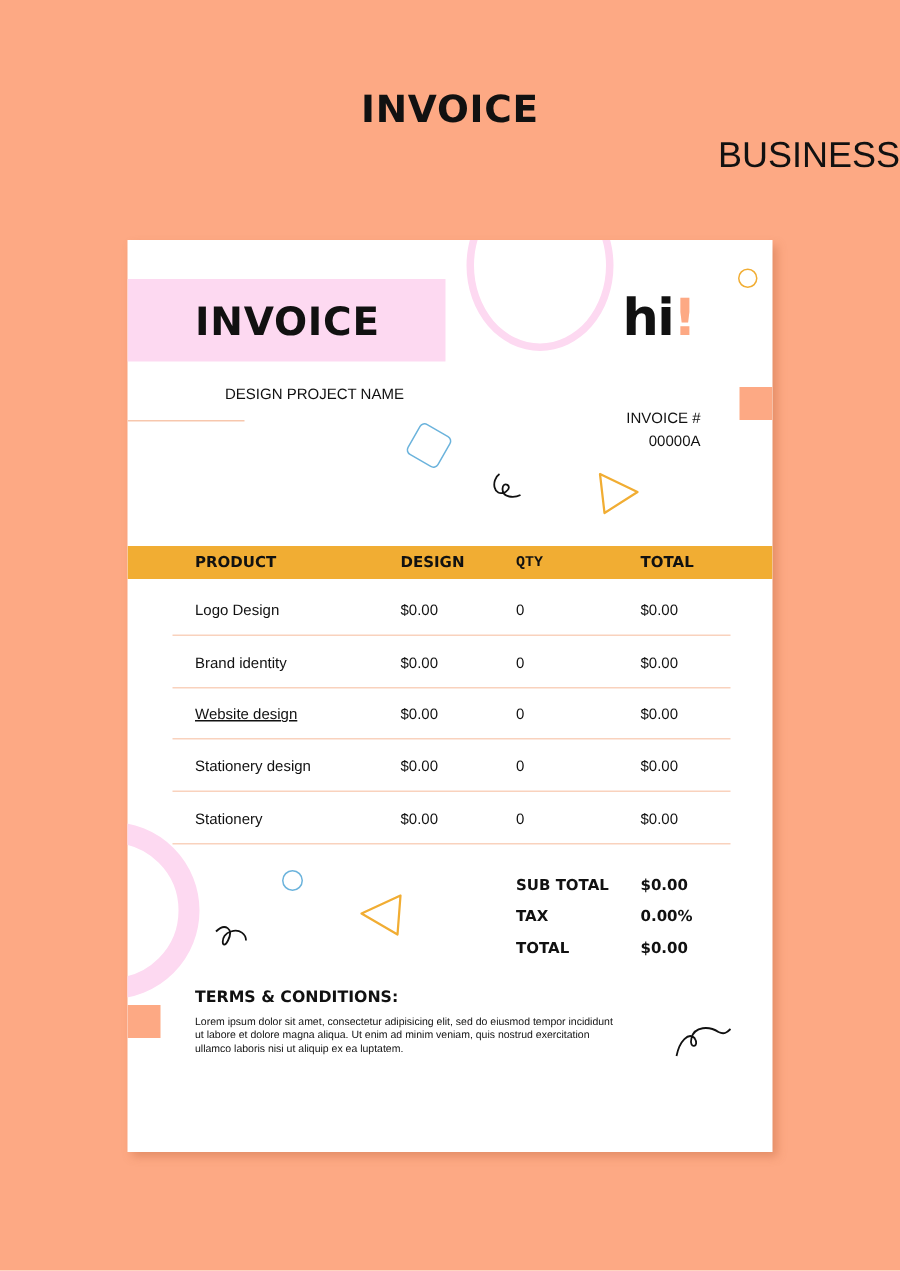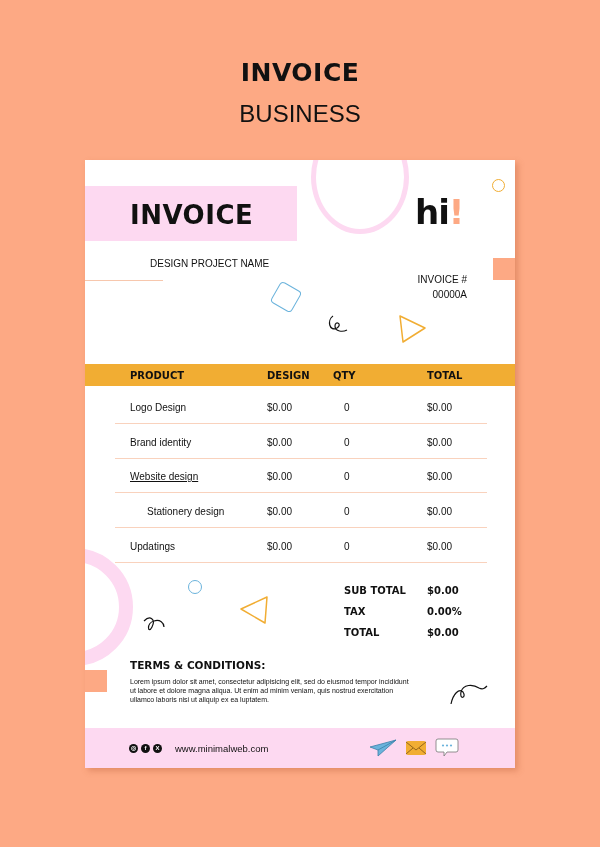--- a/index.html
+++ b/index.html
@@ -10,22 +10,22 @@
     overflow: hidden;
     font-family: "Liberation Sans", sans-serif;
     color: #111;
   }
   .hdr-title {
     position: absolute; left: 0; width: 600px; top: 58px;
     text-align: center; font-weight: 900; font-size: 25px; letter-spacing: 0.5px;
     font-family: "DejaVu Sans", sans-serif;
   }
   .hdr-sub {
-    position: absolute; left: 0; width: 600px; top: 100px;
-    text-align: center; font-size: 24px; font-weight: 400;
+    position: absolute; left: 0; width: 600px; top: 90px;
+    text-align: right; font-size: 24px; font-weight: 400;
     font-family: "Liberation Sans", sans-serif;
   }
   .page {
     position: absolute; left: 85px; top: 160px; width: 430px; height: 608px;
     background: #fff; overflow: hidden;
     box-shadow: 3px 3px 6px rgba(180,90,50,0.35);
   }
   .abs { position: absolute; }
   .title-band { left: 0; top: 26px; width: 212px; height: 55px; background: #fdd9f1; }
   .title-text {
@@ -98,21 +98,21 @@
   <div class="abs sep-top"></div>
   <div class="abs inv-no">
     <div>INVOICE #</div>
     <div>00000A</div>
   </div>
 
 
   <div class="abs table-head">
     <span class="th" style="left:45px;">PRODUCT</span>
     <span class="th" style="left:182px;">DESIGN</span>
-    <span class="th" style="left:248px;">QTY</span>
+    <span class="th" style="left:259px;font-family:Liberation Mono, monospace;">QTY</span>
     <span class="th" style="left:342px;">TOTAL</span>
   </div>
 
   <div class="row" style="top:229px;">
     <span class="cell" style="left:15px;">Logo Design</span>
     <span class="cell" style="left:152px;">$0.00</span>
     <span class="cell" style="left:229px;">0</span>
     <span class="cell" style="left:312px;">$0.00</span>
   </div>
   <div class="row" style="top:264px;">
@@ -121,56 +121,35 @@
     <span class="cell" style="left:229px;">0</span>
     <span class="cell" style="left:312px;">$0.00</span>
   </div>
   <div class="row" style="top:298px;">
     <span class="cell" style="left:15px;text-decoration:underline;">Website design</span>
     <span class="cell" style="left:152px;">$0.00</span>
     <span class="cell" style="left:229px;">0</span>
     <span class="cell" style="left:312px;">$0.00</span>
   </div>
   <div class="row" style="top:333px;">
-    <span class="cell" style="left:32px;text-align:right;">Stationery design</span>
+    <span class="cell" style="left:15px;text-align:right;">Stationery design</span>
     <span class="cell" style="left:152px;">$0.00</span>
     <span class="cell" style="left:229px;">0</span>
     <span class="cell" style="left:312px;">$0.00</span>
   </div>
   <div class="row" style="top:368px;">
-    <span class="cell" style="left:15px;">Updatings</span>
+    <span class="cell" style="left:15px;">Stationery</span>
     <span class="cell" style="left:152px;">$0.00</span>
     <span class="cell" style="left:229px;">0</span>
     <span class="cell" style="left:312px;">$0.00</span>
   </div>
 
   <div class="abs totals" style="left:259px; top:425px;">SUB TOTAL</div>
   <div class="abs totals" style="left:342px; top:425px;">$0.00</div>
   <div class="abs totals" style="left:259px; top:446px;text-align:center;">TAX</div>
   <div class="abs totals" style="left:342px; top:446px;">0.00%</div>
   <div class="abs totals" style="left:259px; top:467px;">TOTAL</div>
   <div class="abs totals" style="left:342px; top:467px;">$0.00</div>
 
   <div class="abs terms-title">TERMS &amp; CONDITIONS:</div>
   <div class="abs terms-body">Lorem ipsum dolor sit amet, consectetur adipisicing elit, sed do eiusmod tempor incididunt ut labore  et dolore magna aliqua. Ut enim ad minim veniam, quis nostrud exercitation ullamco laboris nisi ut  aliquip ex ea luptatem.</div>
 
-  <div class="abs footer">
-    <span class="social" style="left:44px;">◎</span>
-    <span class="social" style="left:56px;">f</span>
-    <span class="social" style="left:68px;">X</span>
-    <span class="url">www.minimalweb.com</span>
-
-    <svg class="abs" style="left:284px; top:11px;" width="28" height="18" viewBox="0 0 28 18">
-      <path d="M1 8 L27 1 L9 17 L9 11 Z" fill="#6bb3dc" stroke="#3a7fa8" stroke-width="0.8"></path>
-      <path d="M9 11 L27 1" stroke="#3a7fa8" stroke-width="0.8"></path>
-    </svg>
-    <svg class="abs" style="left:320px; top:12px;" width="22" height="16" viewBox="0 0 22 16">
-      <rect x="1" y="1" width="20" height="14" rx="2" fill="#f1ad33"></rect>
-      <path d="M1 2 L11 10 L21 2 M1 14 L8 8 M21 14 L14 8" fill="none" stroke="#7a5314" stroke-width="0.8"></path>
-    </svg>
-    <svg class="abs" style="left:350px; top:10px;" width="24" height="20" viewBox="0 0 24 20">
-      <path d="M3 1 H21 A2 2 0 0 1 23 3 V12 A2 2 0 0 1 21 14 H12 L9 18 L9 14 H3 A2 2 0 0 1 1 12 V3 A2 2 0 0 1 3 1 Z" fill="#fff" stroke="#777" stroke-width="0.8"></path>
-      <circle cx="8" cy="7.5" r="1.1" fill="#6bb3dc"></circle>
-        <circle cx="12" cy="7.5" r="1.1" fill="#6bb3dc"></circle>
-        <circle cx="16" cy="7.5" r="1.1" fill="#6bb3dc"></circle>
-    </svg>
-  </div>
 </div>
 
 </body></html>

